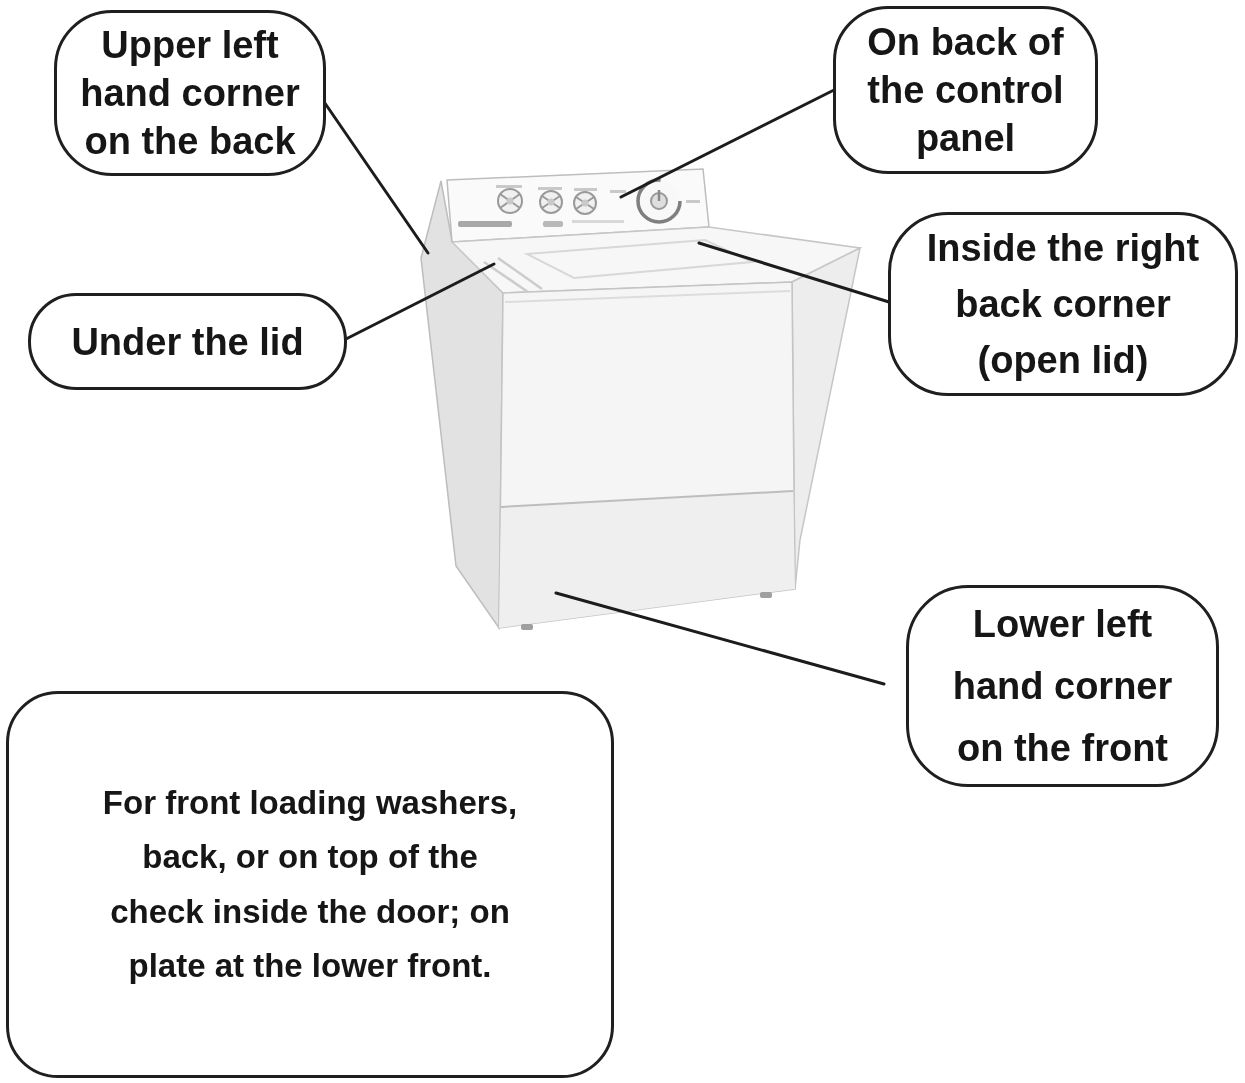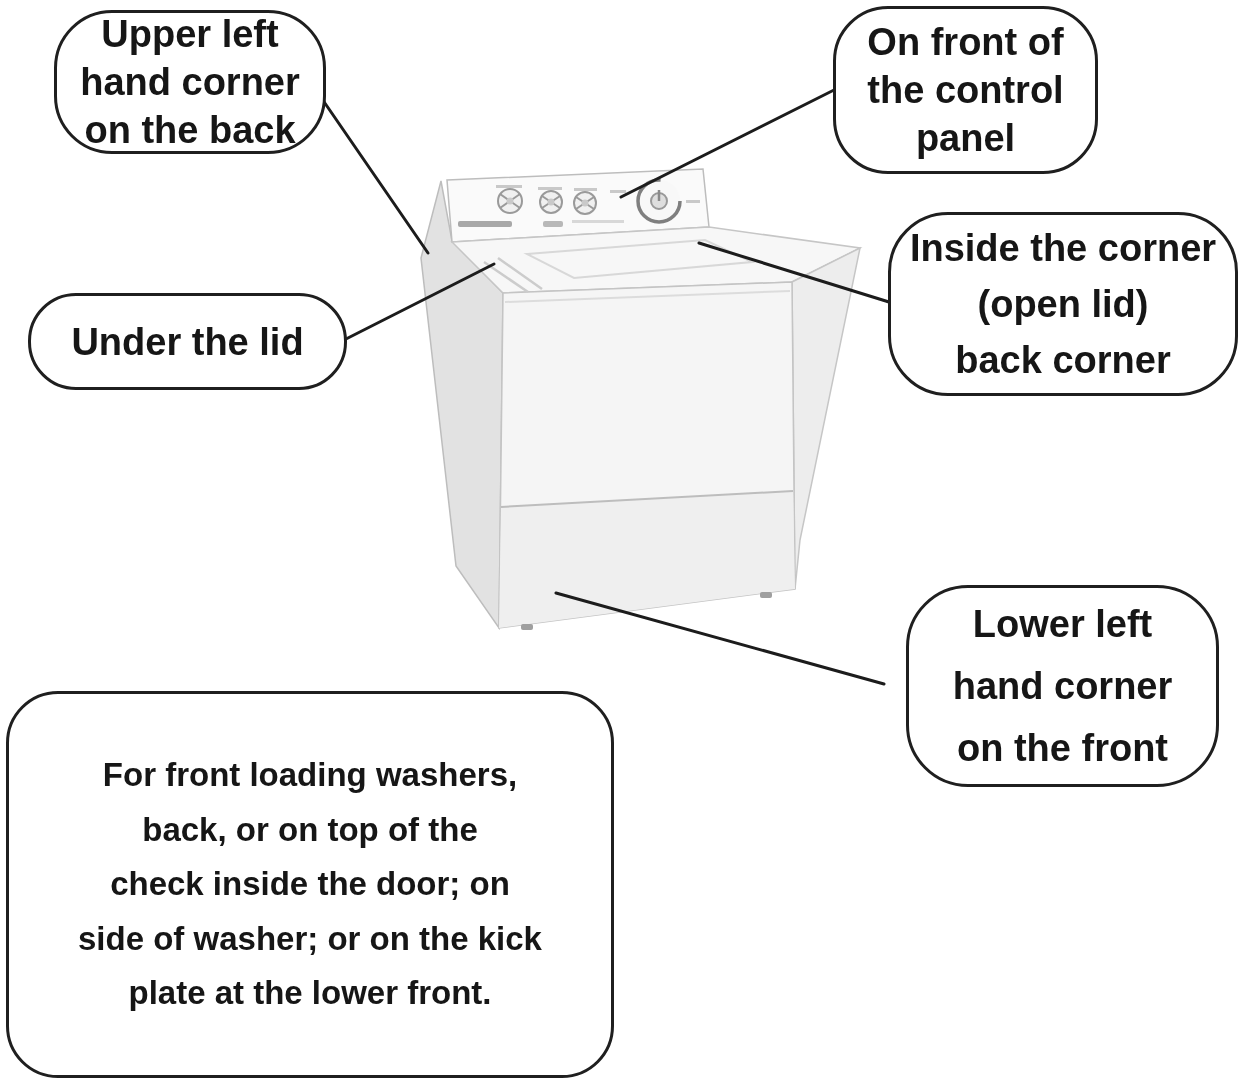--- a/index.html
+++ b/index.html
@@ -31,21 +31,21 @@
     flex-direction: column;
     align-items: center;
     justify-content: center;
     text-align: center;
     color: #161616;
     font-weight: 700;
     z-index: 2;
   }
   .bubble .line { display: block; white-space: nowrap; }
 
-  .b-upper-left   { left: 54px;  top: 10px;  width: 272px; height: 144px; border-radius: 58px; font-size: 38px; line-height: 48px; }
+  .b-upper-left   { left: 54px;  top: 10px;  width: 272px; height: 166px; border-radius: 58px; font-size: 38px; line-height: 48px; }
   .b-back-panel   { left: 833px; top: 6px;   width: 265px; height: 168px; border-radius: 55px; font-size: 38px; line-height: 48px; }
   .b-under-lid    { left: 28px;  top: 293px; width: 319px; height: 97px;  border-radius: 48px; font-size: 38px; line-height: 44px; justify-content: center; }
   .b-right-back   { left: 888px; top: 212px; width: 350px; height: 184px; border-radius: 60px; font-size: 38px; line-height: 56px; }
   .b-lower-front  { left: 882px; top: 585px; width: 313px; height: 202px; border-radius: 62px; font-size: 38px; line-height: 62px; margin-left: 24px; }
   .b-note         { left: 6px;   top: 691px; width: 608px; height: 387px; border-radius: 52px; font-size: 33px; line-height: 54.5px; }
 </style>
 </head>
 <body>
 
 <div class="figure">
@@ -127,42 +127,41 @@
     </g>
   </svg>
 
   <div class="bubble b-upper-left">
     <span class="line">Upper left</span>
     <span class="line">hand corner</span>
     <span class="line">on the back</span>
   </div>
 
   <div class="bubble b-back-panel">
-    <span class="line">On front of</span>
+    <span class="line">On back of</span>
     <span class="line">the control</span>
     <span class="line">panel</span>
   </div>
 
   <div class="bubble b-under-lid">
     <span class="line">Under the lid</span>
   </div>
 
   <div class="bubble b-right-back">
-    <span class="line">Inside the corner</span>
+    <span class="line">Inside the right</span>
+    <span class="line">back corner</span>
     <span class="line">(open lid)</span>
-    <span class="line">back corner</span>
   </div>
 
   <div class="bubble b-lower-front">
     <span class="line">Lower left</span>
     <span class="line">hand corner</span>
     <span class="line">on the front</span>
   </div>
 
   <div class="bubble b-note">
     <span class="line">For front loading washers,</span>
     <span class="line">back, or on top of the</span>
     <span class="line">check inside the door; on</span>
-    <span class="line">side of washer; or on the kick</span>
     <span class="line">plate at the lower front.</span>
   </div>
 
 </div>
 
 </body></html>

